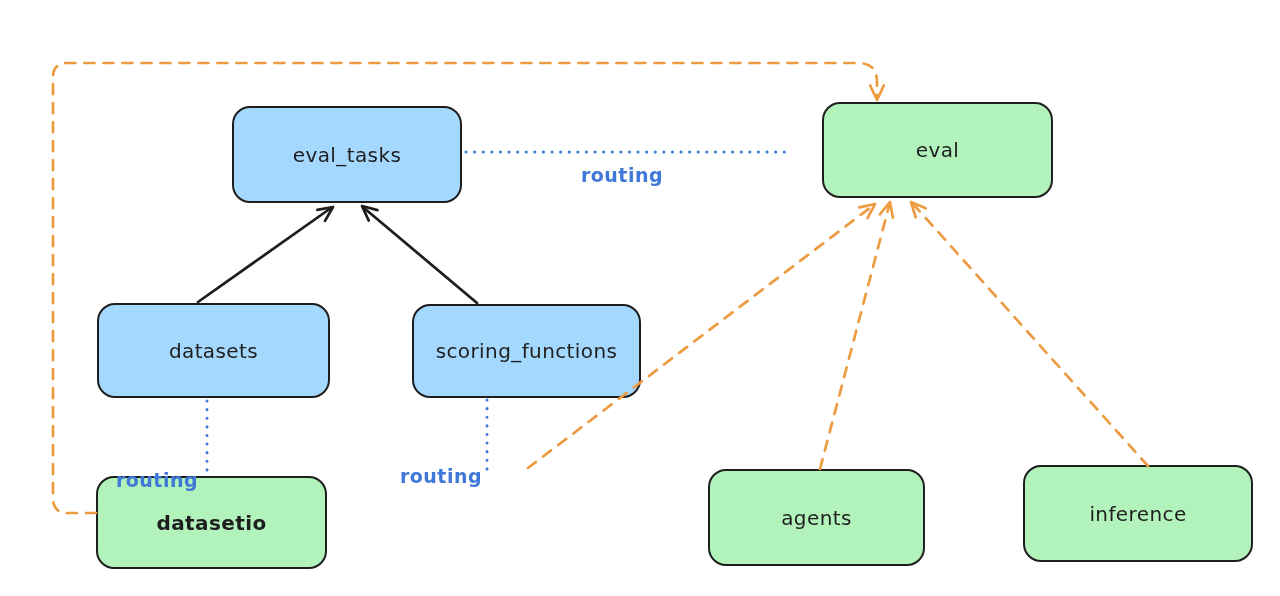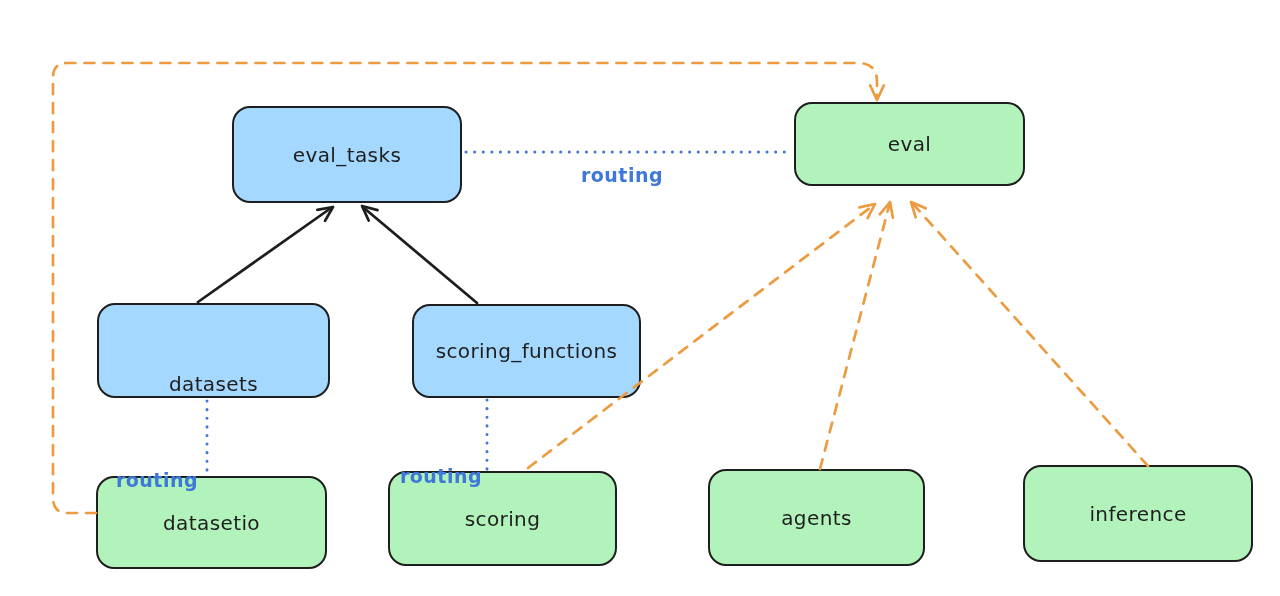--- a/index.html
+++ b/index.html
@@ -122,39 +122,36 @@
     <g>
       <line class="e-orange-dash" x1="1148" y1="466" x2="914" y2="205"></line>
       <polyline class="e-orange-head" points="915.7,217.3 911,202 925.7,208.3"></polyline>
     </g>
   </svg>
 
   <div class="node blue" style="left:232px;  top:106px; width:230px; height:97px;">
     <span>eval_tasks</span>
   </div>
 
-  <div class="node green" style="left:794px;  top:102px; width:231px; height:84px;text-align:center;">
+  <div class="node green" style="left:822px;  top:102px; width:231px; height:96px;text-align:center;">
     <span>eval</span>
   </div>
 
-  <div class="node blue" style="left:97px;   top:303px; width:233px; height:95px;align-items:flex-end;">
+  <div class="node blue" style="left:97px;   top:303px; width:233px; height:95px;">
     <span>datasets</span>
   </div>
 
   <div class="node blue" style="left:380px;  top:304px; width:229px; height:94px;margin-left:32px;">
     <span>scoring_functions</span>
   </div>
 
-  <div class="node green" style="left:96px;   top:476px; width:231px; height:93px;">
+  <div class="node green" style="left:96px;   top:476px; width:231px; height:93px;font-weight:bold;">
     <span>datasetio</span>
   </div>
 
-  <div class="node green" style="left:388px;  top:471px; width:229px; height:95px;">
-    <span>scoring</span>
-  </div>
 
   <div class="node green" style="left:708px;  top:469px; width:217px; height:97px;">
     <span>agents</span>
   </div>
 
   <div class="node green" style="left:1023px; top:465px; width:230px; height:97px;">
     <span>inference</span>
   </div>
 
   <span class="edge-label" style="left:622px; top:131px;">routing</span>

